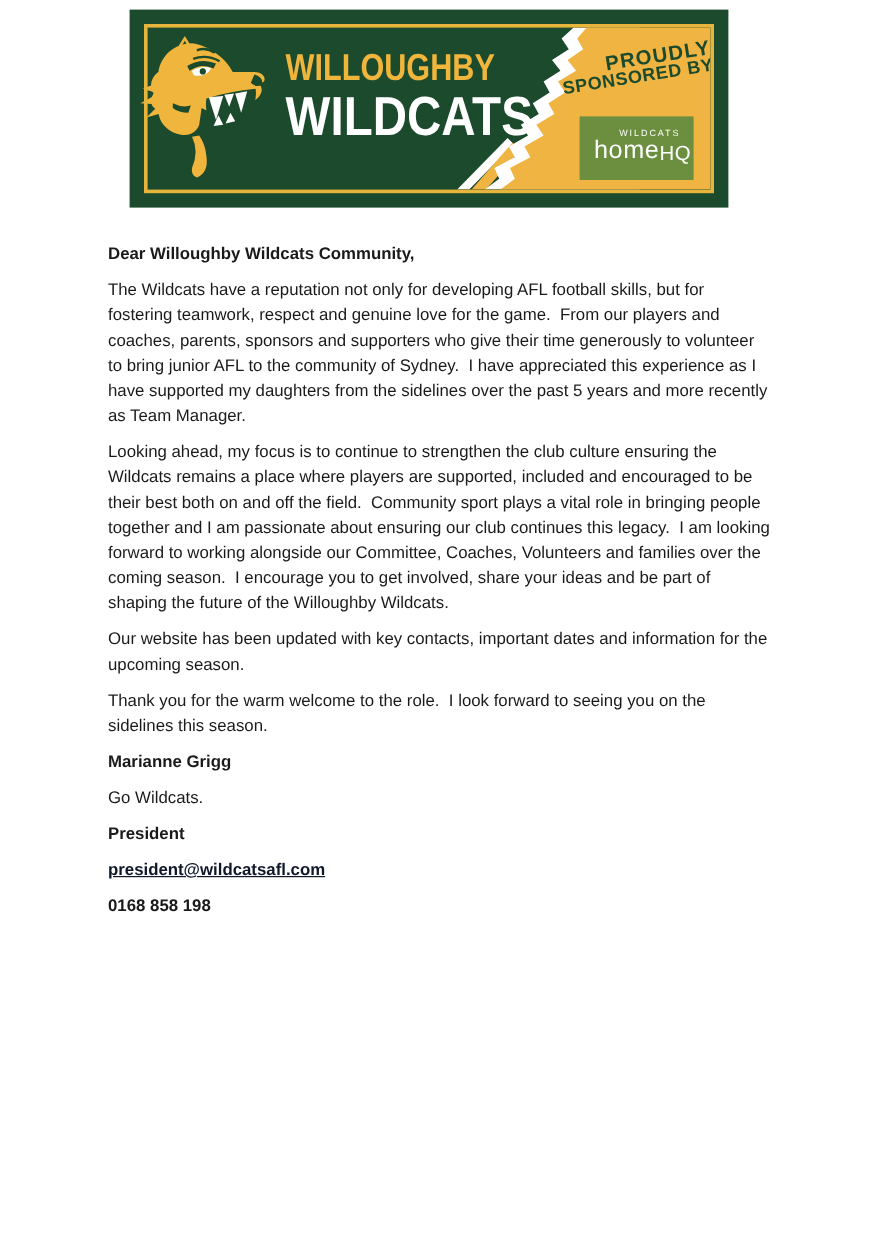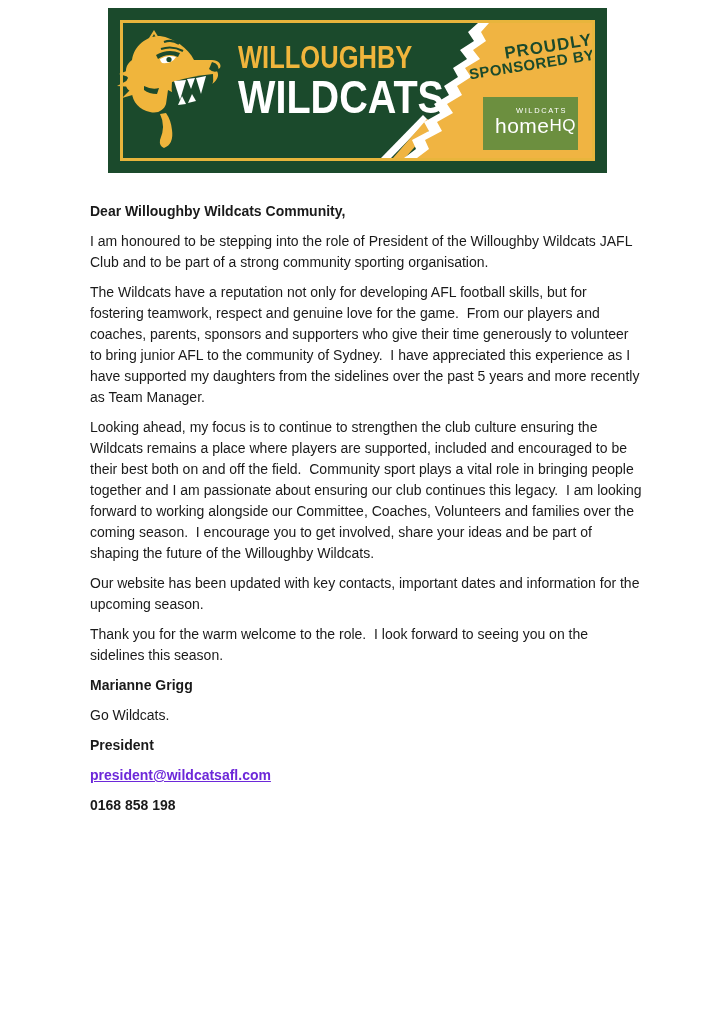--- a/index.html
+++ b/index.html
@@ -45,33 +45,33 @@
   }
   .sponsor-tagline .tag1 { display:block; font-size:17px; letter-spacing:1px; }
   .sponsor-tagline .tag2 { display:block; font-size:15px; letter-spacing:0.5px; }
   .sponsor-box {
     position:absolute; left:375px; top:89px; width:95px; height:53px;
     background:#6C8F3F; z-index:3; color:#ffffff; padding:7px 0 0 12px;
   }
   .sponsor-box .artarmon {
     display:block; font-size:7.5px; letter-spacing:1.6px; margin:2px 0 0 21px;
   }
-  .sponsor-box .homehq { display:flex; align-items:center; line-height:1; }
+  .sponsor-box .homehq { display:flex; align-items:flex-end; line-height:1; }
   .sponsor-box .home { font-size:21px; letter-spacing:0.5px; }
   .sponsor-box .hq { font-size:17px; letter-spacing:0.5px; }
 
   
   .letter {
     position:absolute; left:90px; top:201px; width:558px;
     color:#1A1A1A; font-size:14px; line-height:21px;
   }
   .letter .para { margin:0 4px 9px 0; white-space:pre-wrap; }
   .letter .bold { font-weight:700; }
   .letter a.email-link {
-    color:#6d28d9; font-weight:700; text-decoration:underline;
+    color:#0f172a; font-weight:700; text-decoration:underline;
     white-space:pre-wrap;
   }
 </style>
 </head>
 <body>
 
 <div class="page">
 
   <div class="banner">
 
@@ -134,21 +134,20 @@
         <span class="home">home</span>
           <span class="hq">HQ</span>
       </span>
     </div>
 
     <div class="banner-frame"></div>
   </div>
 
   <div class="letter">
       <p class="para bold">Dear Willoughby Wildcats Community,</p>
-      <p class="para">I am honoured to be stepping into the role of President of the Willoughby Wildcats JAFL Club and to be part of a strong community sporting organisation.</p>
       <p class="para">The Wildcats have a reputation not only for developing AFL football skills, but for fostering teamwork, respect and genuine love for the game.  From our players and coaches, parents, sponsors and supporters who give their time generously to volunteer to bring junior AFL to the community of Sydney.  I have appreciated this experience as I have supported my daughters from the sidelines over the past 5 years and more recently as Team Manager.</p>
       <p class="para">Looking ahead, my focus is to continue to strengthen the club culture ensuring the Wildcats remains a place where players are supported, included and encouraged to be their best both on and off the field.  Community sport plays a vital role in bringing people together and I am passionate about ensuring our club continues this legacy.  I am looking forward to working alongside our Committee, Coaches, Volunteers and families over the coming season.  I encourage you to get involved, share your ideas and be part of shaping the future of the Willoughby Wildcats.</p>
       <p class="para">Our website has been updated with key contacts, important dates and information for the upcoming season.</p>
       <p class="para">Thank you for the warm welcome to the role.  I look forward to seeing you on the sidelines this season.</p>
       <p class="para bold">Marianne Grigg</p>
       <p class="para">Go Wildcats.</p>
       <p class="para bold">President</p>
       <p class="para"><a href="#" class="email-link">president@wildcatsafl.com</a></p>
       <p class="para bold">0168 858 198</p>
     </div>

